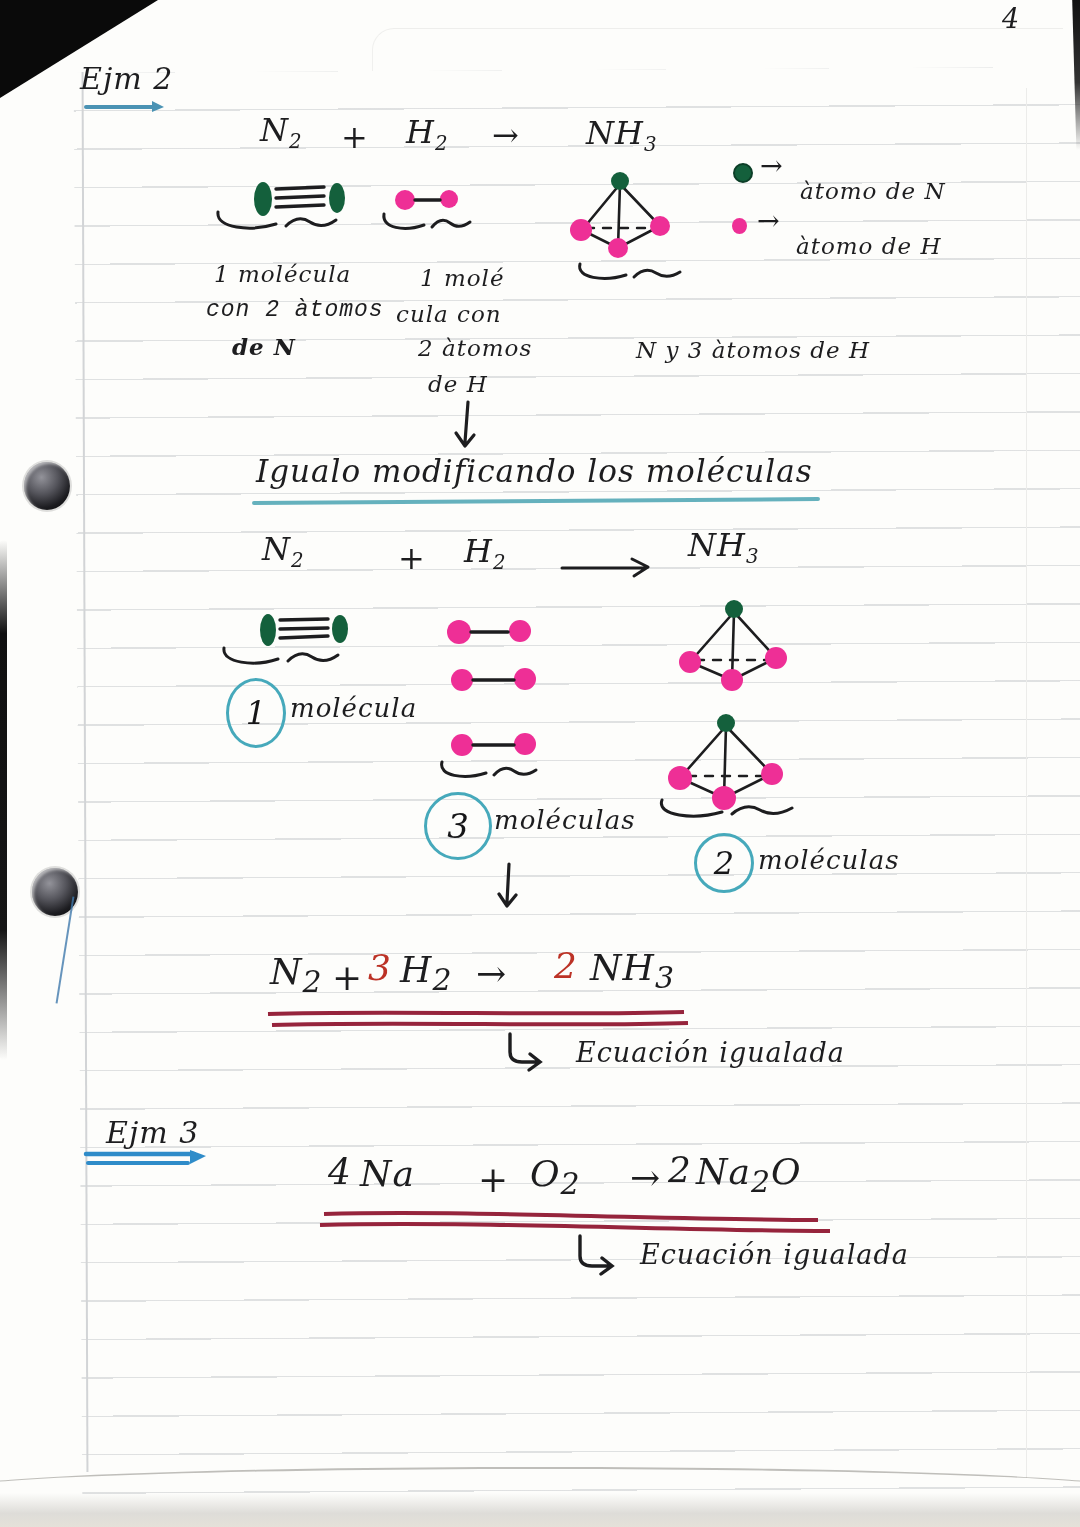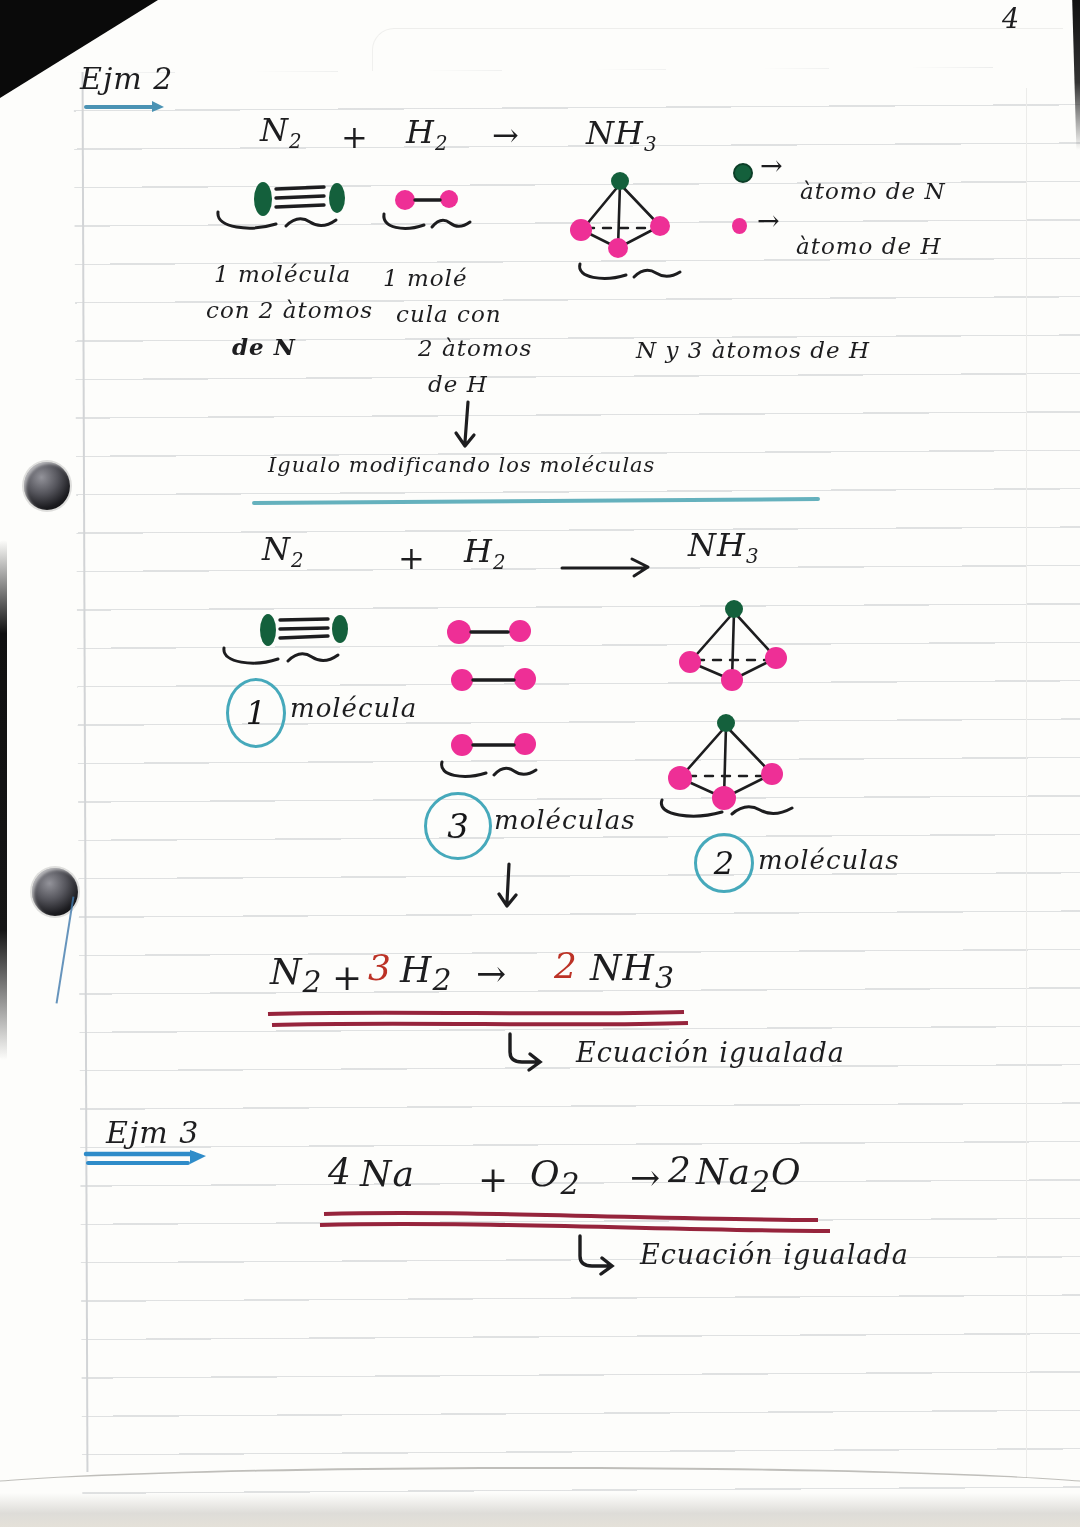--- a/index.html
+++ b/index.html
@@ -152,43 +152,43 @@
     <circle cx="52" cy="13" r="9" fill="#14603c"></circle>
     <circle cx="13" cy="62" r="11" fill="#ee2f96"></circle>
     <circle cx="92" cy="58" r="10" fill="#ee2f96"></circle>
     <circle cx="50" cy="80" r="10" fill="#ee2f96"></circle>
   </svg>
   <svg style="left:574px;top:260px;" width="110" height="28" viewBox="0 0 110 28">
     <path d="M6,4 C2,18 30,22 52,15 M60,17 q11,-11 22,-4 q11,7 24,-1" class="ink" stroke-width="3"></path>
   </svg>
 
   <div class="hw label" style="left:214px;top:238px;">1 molécula</div>
-  <div class="hw label" style="left:206px;top:274px;">con 2 àtomos</div>
+  <div class="hw label" style="left:206px;top:274px;font-family:Liberation Mono, monospace;">con 2 àtomos</div>
   <div class="hw label" style="left:232px;top:310px;font-weight:bold;">de N</div>
 
-  <div class="hw label" style="left:383px;top:242px;font-style:italic;">1 molé</div>
+  <div class="hw label" style="left:420px;top:242px;font-style:italic;">1 molé</div>
   <div class="hw label" style="left:396px;top:278px;">cula con</div>
   <div class="hw label" style="left:418px;top:312px;">2 àtomos</div>
   <div class="hw label" style="left:428px;top:348px;">de H</div>
 
   <div class="hw label" style="left:636px;top:314px;">N y 3 àtomos de H</div>
 
   <div style="position:absolute;left:733px;top:163px;width:16px;height:16px;border-radius:50%;background:#14603c;border:2px solid #0c3e27;"></div>
   <div class="hw" style="left:760px;top:151px;font-size:27px;">→</div>
   <div class="hw label" style="left:800px;top:155px;">àtomo de N</div>
 
   <div style="position:absolute;left:732px;top:218px;width:15px;height:16px;border-radius:50%;background:#ee2f96;"></div>
   <div class="hw" style="left:757px;top:206px;font-size:27px;">→</div>
   <div class="hw label" style="left:796px;top:210px;">àtomo de H</div>
 
   <svg style="left:452px;top:400px;" width="28" height="54" viewBox="0 0 28 54">
     <path d="M16,2 L13,42 M13,46 L4,33 M13,46 L22,35" class="ink" stroke-width="3.2"></path>
   </svg>
 
-  <div class="hw" style="left:268px;top:454px;font-size:21px;">Igualo modificando los moléculas</div>
+  <div class="hw" style="left:256px;top:454px;font-size:31px;">Igualo modificando los moléculas</div>
   <div class="teal-underline" style="left:252px;top:499px;width:568px;"></div>
 
   <div class="hw formula" style="left:262px;top:532px;"><span>N</span><sub>2</sub></div>
   <div class="hw formula" style="left:398px;top:541px;">+</div>
   <div class="hw formula" style="left:464px;top:534px;"><span>H</span><sub>2</sub></div>
   <svg style="left:560px;top:556px;" width="102" height="22" viewBox="0 0 102 22">
     <path d="M2,12 H86 M88,11 L72,3 M88,11 L74,20" class="ink" stroke-width="3"></path>
   </svg>
   <div class="hw formula" style="left:688px;top:528px;"><span>NH</span><sub>3</sub></div>
 

